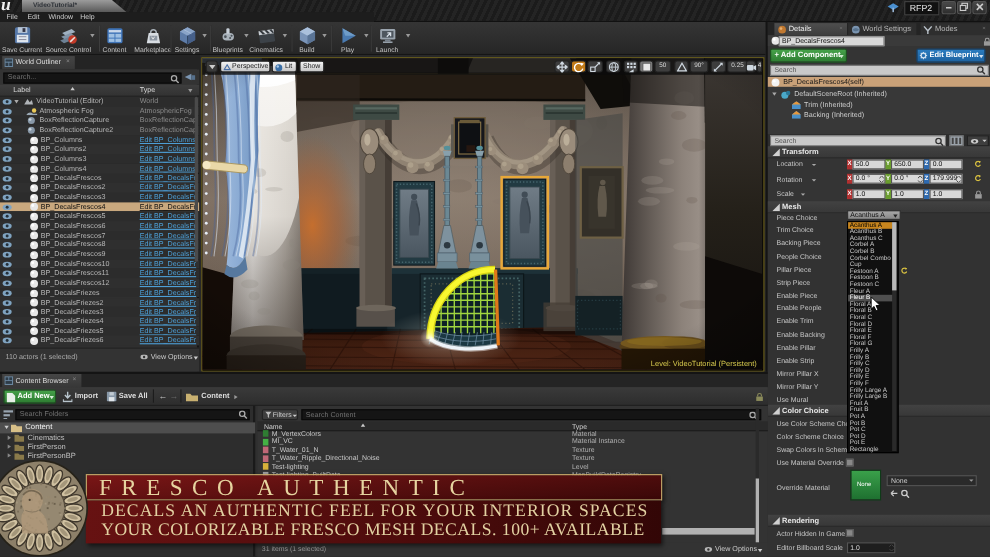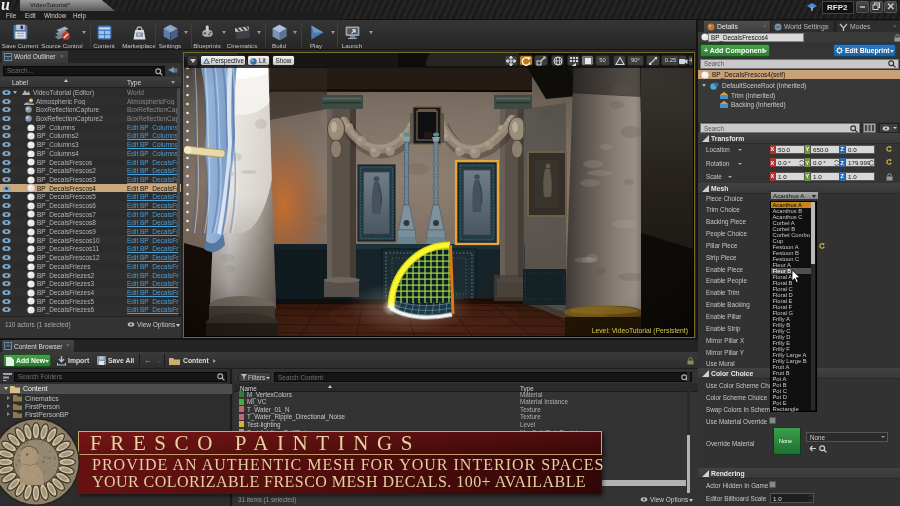--- a/index.html
+++ b/index.html
@@ -14,21 +14,21 @@
 <div class="ab" style="left:0;top:11px;width:340px;height:9px;background:#1d1d1d"></div>
 <div class="tx" style="left:6px;top:12px;font-size:6.3px;color:#cfcfcf">File</div>
 <div class="tx" style="left:25px;top:12px;font-size:6.3px;color:#cfcfcf">Edit</div>
 <div class="tx" style="left:44px;top:12px;font-size:6.3px;color:#cfcfcf">Window</div>
 <div class="tx" style="left:73px;top:12px;font-size:6.3px;color:#cfcfcf">Help</div>
 <svg class="ab" style="left:806px;top:2px" width="12" height="10">
     <polygon points="6,1 11,4 6,7 1,4" fill="#4a90d0"></polygon>
     <rect x="5.3" y="5" width="1.4" height="4" fill="#9ab8d8"></rect>
   </svg>
 <div class="ab" style="left:822px;top:1px;width:32px;height:13px;background:#111;border:1px solid #444"></div>
-<div class="tx" style="left:827px;top:3px;font-size:8px;color:#e8e8e8;font-weight:bold">RFP2</div>
+<div class="tx" style="left:827px;top:3px;font-size:8px;color:#e8e8e8;font-weight:normal">RFP2</div>
 <div class="ab" style="left:856px;top:1px;width:13px;height:12px;background:linear-gradient(#4a4a4a,#2e2e2e);border:1px solid #555;border-radius:2px"></div>
 <svg class="ab" style="left:857px;top:1px" width="11" height="11" viewBox="0 0 11 11">
     <line x1="3" y1="6" x2="8" y2="6" stroke="#ccc" stroke-width="1.4"></line>
   </svg>
 <div class="ab" style="left:870px;top:1px;width:13px;height:12px;background:linear-gradient(#4a4a4a,#2e2e2e);border:1px solid #555;border-radius:2px"></div>
 <svg class="ab" style="left:871px;top:1px" width="11" height="11" viewBox="0 0 11 11">
     <rect x="3.5" y="2" width="5" height="4.5" fill="none" stroke="#ccc" stroke-width="1"></rect>
     <rect x="2" y="4" width="5" height="4.5" fill="#333" stroke="#ccc" stroke-width="1"></rect>
   </svg>
 <div class="ab" style="left:884px;top:1px;width:13px;height:12px;background:linear-gradient(#4a4a4a,#2e2e2e);border:1px solid #555;border-radius:2px"></div>
@@ -1362,23 +1362,23 @@
     <div class="ab" style="left:234px;top:153px;width:464px;height:15px;background:#333"></div>
     <div class="tx" style="left:238px;top:156px;font-size:6.3px;color:#999">31 items (1 selected)</div>
     <svg class="ab" style="left:640.0px;top:157.0px" width="8" height="5" viewBox="0 0 10 7">
       <ellipse cx="5" cy="3.5" rx="4.6" ry="3" fill="#b8b8b8"></ellipse>
       <circle cx="5" cy="3.5" r="1.5" fill="#333"></circle>
     </svg>
     <div class="tx" style="left:650px;top:156px;font-size:6.5px;color:#ccc">View Options</div>
     <div class="ab" style="left:689.0px;top:159.0px;width:0;height:0;border-left:2.4000000000000004px solid transparent;border-right:2.4000000000000004px solid transparent;border-top:3px solid #ccc"></div>
   </div>
 <div class="ab" style="left:78px;top:431px;width:524px;height:24px;background:linear-gradient(175deg,#7a1616 0%,#5c1010 45%,#3a0808 100%);border:1.5px solid #c9a96a;box-shadow:2px 2px 4px rgba(0,0,0,0.6);z-index:30"></div>
-<div class="tx" style="left:90px;top:431px;font-family:'Liberation Serif',serif;font-size:21px;color:#e6d4a0;letter-spacing:8.6px;z-index:31">FRESCO PAINTINGS</div>
+<div class="tx" style="left:90px;top:431px;font-family:'Liberation Serif',serif;font-size:21px;color:#e6d4a0;letter-spacing:8.6px;z-index:31">FRESCO AUTHENTIC</div>
 <div class="ab" style="left:78px;top:455px;width:523px;height:39px;background:linear-gradient(100deg,#671212 0%,#4e0c0c 55%,#320606 100%);box-shadow:2px 2px 4px rgba(0,0,0,0.55);z-index:30"></div>
-<div class="tx" style="left:92px;top:455.5px;font-family:'Liberation Serif',serif;font-size:16px;color:#e2d1a2;letter-spacing:1.0px;z-index:31">PROVIDE AN AUTHENTIC MESH FOR YOUR INTERIOR SPACES</div>
+<div class="tx" style="left:92px;top:455.5px;font-family:'Liberation Serif',serif;font-size:16px;color:#e2d1a2;letter-spacing:1.0px;z-index:31">DECALS AN AUTHENTIC FEEL FOR YOUR INTERIOR SPACES</div>
 <div class="tx" style="left:92px;top:472.5px;font-family:'Liberation Serif',serif;font-size:16px;color:#e2d1a2;letter-spacing:0.45px;z-index:31">YOUR COLORIZABLE FRESCO MESH DECALS. 100+ AVAILABLE</div>
 <svg class="ab" style="left:-10px;top:417px;z-index:40" width="94" height="89" viewBox="0 0 94 89">
     <circle cx="46" cy="45" r="44" fill="#262219"></circle>
     <circle cx="46" cy="45" r="42.5" fill="#8d8069"></circle>
     <g>
       <ellipse cx="46" cy="14" rx="3.8" ry="8.4" fill="#cfc0a0" stroke="#3f372c" stroke-width="1.2" transform="rotate(0.0 46 45)"></ellipse>
       <ellipse cx="46" cy="14" rx="1.8" ry="5" fill="#a4967a" transform="rotate(0.0 46 45)"></ellipse>
       <ellipse cx="46" cy="14" rx="3.8" ry="8.4" fill="#cfc0a0" stroke="#3f372c" stroke-width="1.2" transform="rotate(15.0 46 45)"></ellipse>
       <ellipse cx="46" cy="14" rx="1.8" ry="5" fill="#a4967a" transform="rotate(15.0 46 45)"></ellipse>
       <ellipse cx="46" cy="14" rx="3.8" ry="8.4" fill="#cfc0a0" stroke="#3f372c" stroke-width="1.2" transform="rotate(30.0 46 45)"></ellipse>

